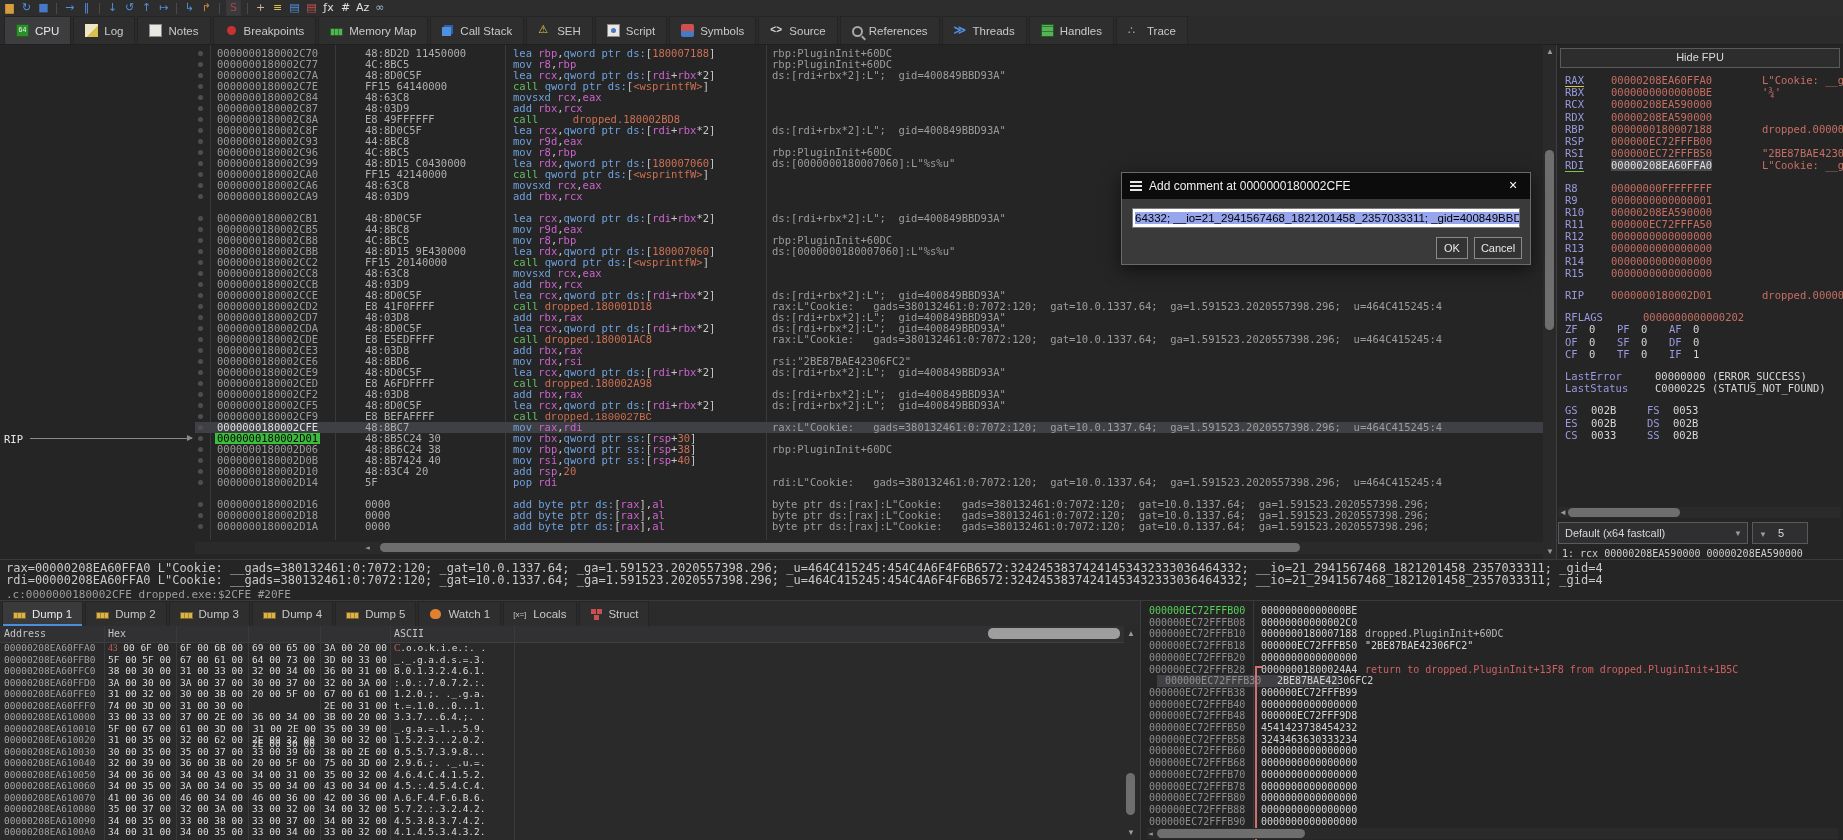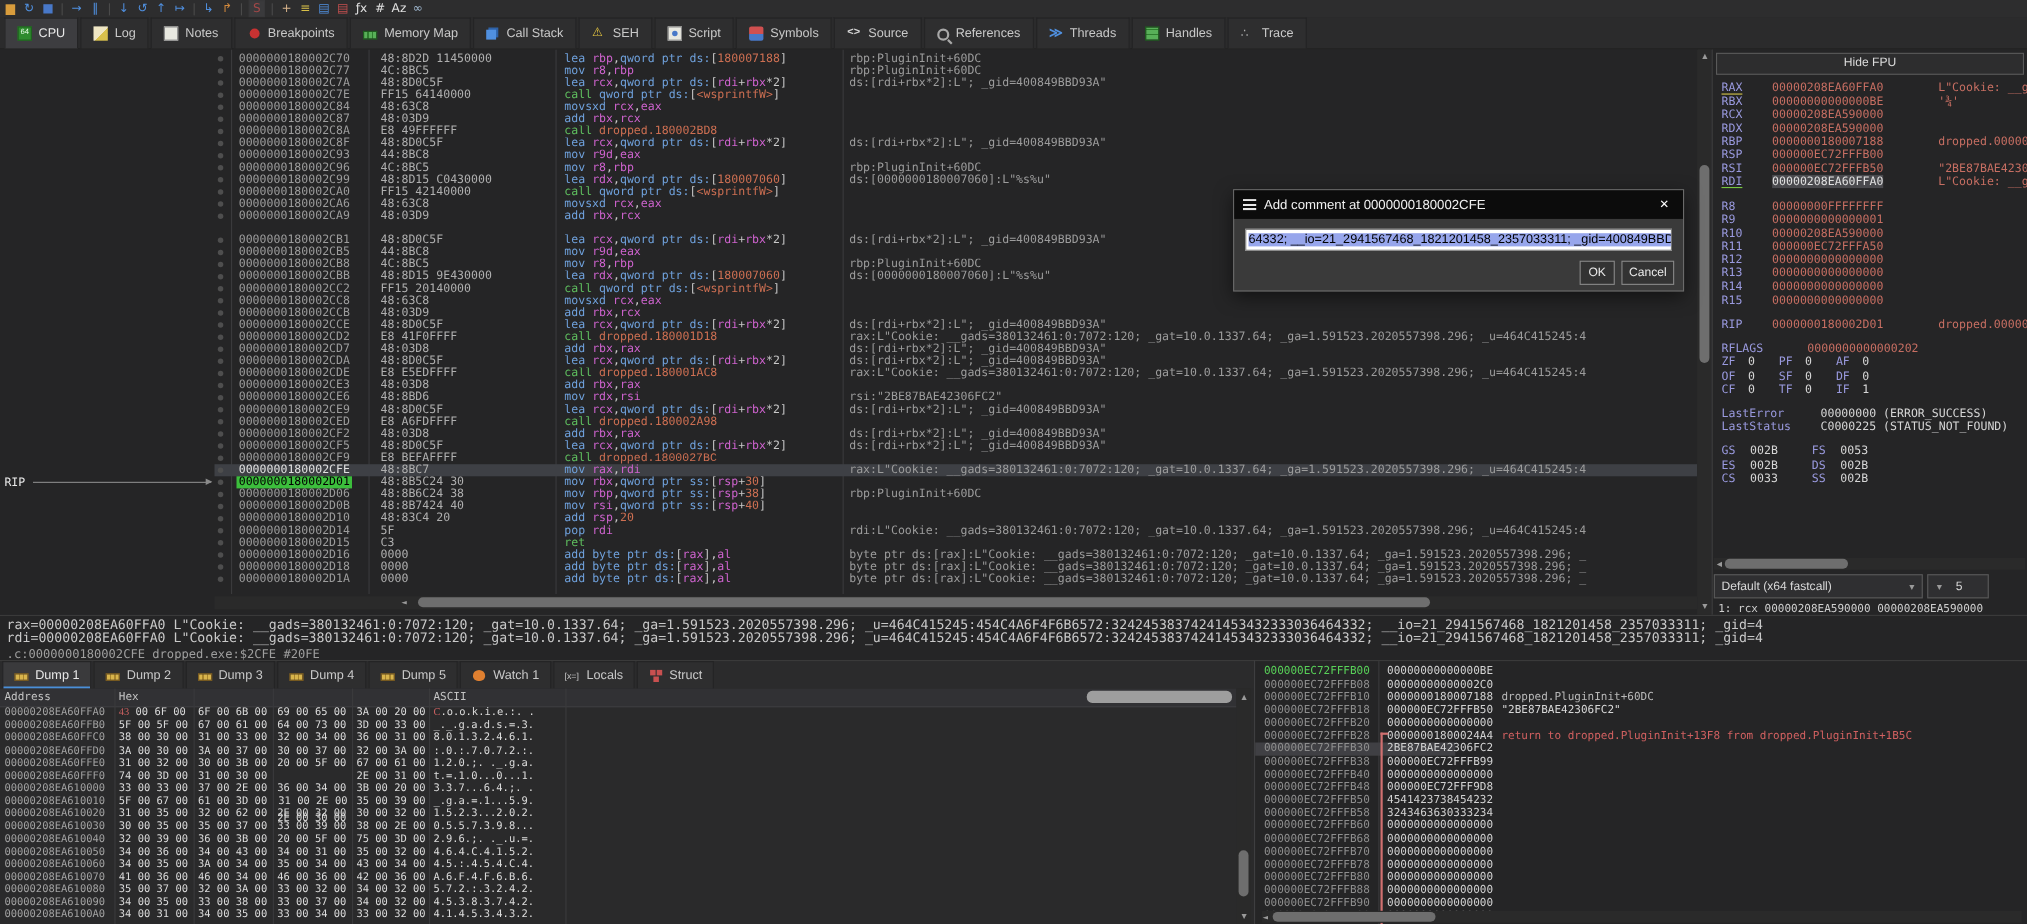--- a/index.html
+++ b/index.html
@@ -42,21 +42,21 @@
   .i-struct{width:5px;height:5px;background:#C85050;box-shadow:6px 0 0 #C85050,3px 6px 0 #C85050;margin:1px 6px 6px 1px;}
   
   #disasm{position:absolute;left:0;top:45px;width:1543px;height:514px;background:#252526;
           font-family:"DejaVu Sans Mono",monospace;font-size:10.5px;overflow:hidden;}
   .vsep{position:absolute;top:0;width:1px;height:495px;background:#3A3A3C;}
   #disasm-rows{position:absolute;left:195px;top:3px;width:1348px;height:486px;}
   .drow{position:absolute;left:0;height:11px;line-height:11px;width:100%;white-space:pre;cursor:default;}
   .drow>span{position:absolute;top:0;}
   .bpdot{left:3px;width:5px;height:5px;top:3px !important;border-radius:50%;background:#4E4E4E;}
   .daddr{left:22px;color:#9C9C9C;}
-  .dbytes{left:151px;color:#AFAFAF;}
+  .dbytes{left:170px;color:#AFAFAF;}
   .dinstr{left:318px;width:250px;overflow:hidden;}
   .dcomment{left:577px;width:768px;overflow:hidden;color:#9C9C9C;}
   .dsel{background:#3E4045;}
   .dsel .daddr{color:#E0E0E0;}
   .ripaddr{background:#3CBE3C;color:#000 !important;left:20px !important;padding:0 2px;}
   .t-blu{color:#6FA1DC;} .t-grn{color:#5FBF5F;} .t-reg{color:#CE63CE;} .t-num{color:#CD6F52;} .t-def{color:#C8C8C8;}
   #rip-marker{position:absolute;left:4px;font-size:10.5px;color:#E8E8E8;font-family:"DejaVu Sans Mono",monospace;}
   #rip-arrow{position:absolute;left:30px;height:1px;width:162px;background:#8A8A8A;}
   #rip-arrow::after{content:"";position:absolute;right:-1px;top:-3px;border-left:6px solid #8A8A8A;
                     border-top:3.5px solid transparent;border-bottom:3.5px solid transparent;}
@@ -124,21 +124,21 @@
              border-left:1px solid #3E3E40;border-top:1px solid #3A3A3A;font-family:"DejaVu Sans Mono",monospace;
              font-size:10px;box-sizing:border-box;overflow:hidden;}
   .strow{position:absolute;height:11.7px;line-height:11.7px;white-space:pre;width:100%;}
   .strow>span{position:absolute;top:0;}
   .staddr{left:8px;color:#8E8E8E;}
   .staddr.green{color:#58D058;}
   .stval{left:120px;color:#D2D2D2;}
   .stcom{left:224px;color:#B8B8B8;}
   .stcom.red{color:#D06060;}
   .stcom.white{color:#D8D8D8;}
-  .stsel{background:#404044;width:182px;}
+  .stsel{background:#404044;width:182px;margin-left:16px;}
   #stack-sep{position:absolute;left:112px;top:0;width:1px;height:240px;background:#3A3A3C;}
   #stack-bracket{position:absolute;left:114px;width:5px;border-left:2px solid #D07070;border-top:2px solid #D07070;}
   #stack-hscroll{position:absolute;left:6px;top:227px;width:691px;height:11px;background:#2A2A2A;}
   
   #dialog{position:absolute;left:1121px;top:172px;width:410px;height:93px;background:#3A3A3A;
           border:1px solid #6A6A6A;box-shadow:0 5px 16px rgba(0,0,0,.55);z-index:50;box-sizing:border-box;}
   #dialog-title{position:absolute;left:0;top:0;width:100%;height:26px;background:#0C0C0C;display:flex;
                 align-items:center;padding-left:8px;gap:7px;box-sizing:border-box;}
   #dialog-title .txt{font-size:12px;color:#F0F0F0;}
   .dlg-icon{width:12px;height:10px;background:linear-gradient(#E8E8E8 0 2px,transparent 2px 4px,#E8E8E8 4px 6px,transparent 6px 8px,#E8E8E8 8px 10px);}
@@ -247,21 +247,21 @@
     <div class="vsep" style="left:335px"></div>
     <div class="vsep" style="left:505px"></div>
     <div class="vsep" style="left:766px"></div>
     <div id="disasm-rows">
         <div class="drow" style="top: 0px;"><span class="bpdot"></span><span class="daddr">0000000180002C70</span><span class="dbytes">48:8D2D 11450000</span><span class="dinstr"><span class="t-blu" style="position: static;">lea</span><span class="t-def" style="position: static;"> </span><span class="t-reg" style="position: static;">rbp</span><span class="t-def" style="position: static;">,</span><span class="t-blu" style="position: static;">qword</span><span class="t-def" style="position: static;"> </span><span class="t-blu" style="position: static;">ptr</span><span class="t-def" style="position: static;"> </span><span class="t-blu" style="position: static;">ds:</span><span class="t-def" style="position: static;">[</span><span class="t-num" style="position: static;">180007188</span><span class="t-def" style="position: static;">]</span></span><span class="dcomment">rbp:PluginInit+60DC</span></div>
         <div class="drow" style="top: 11px;"><span class="bpdot"></span><span class="daddr">0000000180002C77</span><span class="dbytes">4C:8BC5</span><span class="dinstr"><span class="t-blu" style="position: static;">mov</span><span class="t-def" style="position: static;"> </span><span class="t-reg" style="position: static;">r8</span><span class="t-def" style="position: static;">,</span><span class="t-reg" style="position: static;">rbp</span></span><span class="dcomment">rbp:PluginInit+60DC</span></div>
         <div class="drow" style="top: 22px;"><span class="bpdot"></span><span class="daddr">0000000180002C7A</span><span class="dbytes">48:8D0C5F</span><span class="dinstr"><span class="t-blu" style="position: static;">lea</span><span class="t-def" style="position: static;"> </span><span class="t-reg" style="position: static;">rcx</span><span class="t-def" style="position: static;">,</span><span class="t-blu" style="position: static;">qword</span><span class="t-def" style="position: static;"> </span><span class="t-blu" style="position: static;">ptr</span><span class="t-def" style="position: static;"> </span><span class="t-blu" style="position: static;">ds:</span><span class="t-def" style="position: static;">[</span><span class="t-reg" style="position: static;">rdi</span><span class="t-def" style="position: static;">+</span><span class="t-reg" style="position: static;">rbx</span><span class="t-def" style="position: static;">*</span><span class="t-def" style="position: static;">2</span><span class="t-def" style="position: static;">]</span></span><span class="dcomment">ds:[rdi+rbx*2]:L"; _gid=400849BBD93A"</span></div>
         <div class="drow" style="top: 33px;"><span class="bpdot"></span><span class="daddr">0000000180002C7E</span><span class="dbytes">FF15 64140000</span><span class="dinstr"><span class="t-grn" style="position: static;">call</span><span class="t-def" style="position: static;"> </span><span class="t-blu" style="position: static;">qword</span><span class="t-def" style="position: static;"> </span><span class="t-blu" style="position: static;">ptr</span><span class="t-def" style="position: static;"> </span><span class="t-blu" style="position: static;">ds:</span><span class="t-def" style="position: static;">[</span><span class="t-num" style="position: static;">&lt;wsprintfW&gt;</span><span class="t-def" style="position: static;">]</span></span></div>
         <div class="drow" style="top: 44px;"><span class="bpdot"></span><span class="daddr">0000000180002C84</span><span class="dbytes">48:63C8</span><span class="dinstr"><span class="t-blu" style="position: static;">movsxd</span><span class="t-def" style="position: static;"> </span><span class="t-reg" style="position: static;">rcx</span><span class="t-def" style="position: static;">,</span><span class="t-reg" style="position: static;">eax</span></span></div>
         <div class="drow" style="top: 55px;"><span class="bpdot"></span><span class="daddr">0000000180002C87</span><span class="dbytes">48:03D9</span><span class="dinstr"><span class="t-blu" style="position: static;">add</span><span class="t-def" style="position: static;"> </span><span class="t-reg" style="position: static;">rbx</span><span class="t-def" style="position: static;">,</span><span class="t-reg" style="position: static;">rcx</span></span></div>
-        <div class="drow" style="top: 66px;"><span class="bpdot"></span><span class="daddr">0000000180002C8A</span><span class="dbytes">E8 49FFFFFF</span><span class="dinstr"><span class="t-grn" style="position: static;">call</span><span class="t-def" style="position: static;"> </span><span class="t-num" style="position: static;">dropped.180002BD8</span></span></div>
+        <div class="drow" style="top: 66px;"><span class="bpdot"></span><span class="daddr">0000000180002C8A</span><span class="dbytes">E8 49FFFFFF</span><span class="dinstr"><span class="t-grn" style="position: static;">call</span><span class="t-def" style="position: static;"> </span><span class="t-num" style="position: static; margin-left: 28px;">dropped.180002BD8</span></span></div>
         <div class="drow" style="top: 77px;"><span class="bpdot"></span><span class="daddr">0000000180002C8F</span><span class="dbytes">48:8D0C5F</span><span class="dinstr"><span class="t-blu" style="position: static;">lea</span><span class="t-def" style="position: static;"> </span><span class="t-reg" style="position: static;">rcx</span><span class="t-def" style="position: static;">,</span><span class="t-blu" style="position: static;">qword</span><span class="t-def" style="position: static;"> </span><span class="t-blu" style="position: static;">ptr</span><span class="t-def" style="position: static;"> </span><span class="t-blu" style="position: static;">ds:</span><span class="t-def" style="position: static;">[</span><span class="t-reg" style="position: static;">rdi</span><span class="t-def" style="position: static;">+</span><span class="t-reg" style="position: static;">rbx</span><span class="t-def" style="position: static;">*</span><span class="t-def" style="position: static;">2</span><span class="t-def" style="position: static;">]</span></span><span class="dcomment">ds:[rdi+rbx*2]:L"; _gid=400849BBD93A"</span></div>
         <div class="drow" style="top: 88px;"><span class="bpdot"></span><span class="daddr">0000000180002C93</span><span class="dbytes">44:8BC8</span><span class="dinstr"><span class="t-blu" style="position: static;">mov</span><span class="t-def" style="position: static;"> </span><span class="t-reg" style="position: static;">r9d</span><span class="t-def" style="position: static;">,</span><span class="t-reg" style="position: static;">eax</span></span></div>
         <div class="drow" style="top: 99px;"><span class="bpdot"></span><span class="daddr">0000000180002C96</span><span class="dbytes">4C:8BC5</span><span class="dinstr"><span class="t-blu" style="position: static;">mov</span><span class="t-def" style="position: static;"> </span><span class="t-reg" style="position: static;">r8</span><span class="t-def" style="position: static;">,</span><span class="t-reg" style="position: static;">rbp</span></span><span class="dcomment">rbp:PluginInit+60DC</span></div>
         <div class="drow" style="top: 110px;"><span class="bpdot"></span><span class="daddr">0000000180002C99</span><span class="dbytes">48:8D15 C0430000</span><span class="dinstr"><span class="t-blu" style="position: static;">lea</span><span class="t-def" style="position: static;"> </span><span class="t-reg" style="position: static;">rdx</span><span class="t-def" style="position: static;">,</span><span class="t-blu" style="position: static;">qword</span><span class="t-def" style="position: static;"> </span><span class="t-blu" style="position: static;">ptr</span><span class="t-def" style="position: static;"> </span><span class="t-blu" style="position: static;">ds:</span><span class="t-def" style="position: static;">[</span><span class="t-num" style="position: static;">180007060</span><span class="t-def" style="position: static;">]</span></span><span class="dcomment">ds:[0000000180007060]:L"%s%u"</span></div>
         <div class="drow" style="top: 121px;"><span class="bpdot"></span><span class="daddr">0000000180002CA0</span><span class="dbytes">FF15 42140000</span><span class="dinstr"><span class="t-grn" style="position: static;">call</span><span class="t-def" style="position: static;"> </span><span class="t-blu" style="position: static;">qword</span><span class="t-def" style="position: static;"> </span><span class="t-blu" style="position: static;">ptr</span><span class="t-def" style="position: static;"> </span><span class="t-blu" style="position: static;">ds:</span><span class="t-def" style="position: static;">[</span><span class="t-num" style="position: static;">&lt;wsprintfW&gt;</span><span class="t-def" style="position: static;">]</span></span></div>
         <div class="drow" style="top: 132px;"><span class="bpdot"></span><span class="daddr">0000000180002CA6</span><span class="dbytes">48:63C8</span><span class="dinstr"><span class="t-blu" style="position: static;">movsxd</span><span class="t-def" style="position: static;"> </span><span class="t-reg" style="position: static;">rcx</span><span class="t-def" style="position: static;">,</span><span class="t-reg" style="position: static;">eax</span></span></div>
         <div class="drow" style="top: 143px;"><span class="bpdot"></span><span class="daddr">0000000180002CA9</span><span class="dbytes">48:03D9</span><span class="dinstr"><span class="t-blu" style="position: static;">add</span><span class="t-def" style="position: static;"> </span><span class="t-reg" style="position: static;">rbx</span><span class="t-def" style="position: static;">,</span><span class="t-reg" style="position: static;">rcx</span></span></div>
         <div class="drow" style="top: 165px;"><span class="bpdot"></span><span class="daddr">0000000180002CB1</span><span class="dbytes">48:8D0C5F</span><span class="dinstr"><span class="t-blu" style="position: static;">lea</span><span class="t-def" style="position: static;"> </span><span class="t-reg" style="position: static;">rcx</span><span class="t-def" style="position: static;">,</span><span class="t-blu" style="position: static;">qword</span><span class="t-def" style="position: static;"> </span><span class="t-blu" style="position: static;">ptr</span><span class="t-def" style="position: static;"> </span><span class="t-blu" style="position: static;">ds:</span><span class="t-def" style="position: static;">[</span><span class="t-reg" style="position: static;">rdi</span><span class="t-def" style="position: static;">+</span><span class="t-reg" style="position: static;">rbx</span><span class="t-def" style="position: static;">*</span><span class="t-def" style="position: static;">2</span><span class="t-def" style="position: static;">]</span></span><span class="dcomment">ds:[rdi+rbx*2]:L"; _gid=400849BBD93A"</span></div>
         <div class="drow" style="top: 176px;"><span class="bpdot"></span><span class="daddr">0000000180002CB5</span><span class="dbytes">44:8BC8</span><span class="dinstr"><span class="t-blu" style="position: static;">mov</span><span class="t-def" style="position: static;"> </span><span class="t-reg" style="position: static;">r9d</span><span class="t-def" style="position: static;">,</span><span class="t-reg" style="position: static;">eax</span></span></div>
         <div class="drow" style="top: 187px;"><span class="bpdot"></span><span class="daddr">0000000180002CB8</span><span class="dbytes">4C:8BC5</span><span class="dinstr"><span class="t-blu" style="position: static;">mov</span><span class="t-def" style="position: static;"> </span><span class="t-reg" style="position: static;">r8</span><span class="t-def" style="position: static;">,</span><span class="t-reg" style="position: static;">rbp</span></span><span class="dcomment">rbp:PluginInit+60DC</span></div>
@@ -280,21 +280,20 @@
         <div class="drow" style="top: 330px;"><span class="bpdot"></span><span class="daddr">0000000180002CED</span><span class="dbytes">E8 A6FDFFFF</span><span class="dinstr"><span class="t-grn" style="position: static;">call</span><span class="t-def" style="position: static;"> </span><span class="t-num" style="position: static;">dropped.180002A98</span></span></div>
         <div class="drow" style="top: 341px;"><span class="bpdot"></span><span class="daddr">0000000180002CF2</span><span class="dbytes">48:03D8</span><span class="dinstr"><span class="t-blu" style="position: static;">add</span><span class="t-def" style="position: static;"> </span><span class="t-reg" style="position: static;">rbx</span><span class="t-def" style="position: static;">,</span><span class="t-reg" style="position: static;">rax</span></span><span class="dcomment">ds:[rdi+rbx*2]:L"; _gid=400849BBD93A"</span></div>
         <div class="drow" style="top: 352px;"><span class="bpdot"></span><span class="daddr">0000000180002CF5</span><span class="dbytes">48:8D0C5F</span><span class="dinstr"><span class="t-blu" style="position: static;">lea</span><span class="t-def" style="position: static;"> </span><span class="t-reg" style="position: static;">rcx</span><span class="t-def" style="position: static;">,</span><span class="t-blu" style="position: static;">qword</span><span class="t-def" style="position: static;"> </span><span class="t-blu" style="position: static;">ptr</span><span class="t-def" style="position: static;"> </span><span class="t-blu" style="position: static;">ds:</span><span class="t-def" style="position: static;">[</span><span class="t-reg" style="position: static;">rdi</span><span class="t-def" style="position: static;">+</span><span class="t-reg" style="position: static;">rbx</span><span class="t-def" style="position: static;">*</span><span class="t-def" style="position: static;">2</span><span class="t-def" style="position: static;">]</span></span><span class="dcomment">ds:[rdi+rbx*2]:L"; _gid=400849BBD93A"</span></div>
         <div class="drow" style="top: 363px;"><span class="bpdot"></span><span class="daddr">0000000180002CF9</span><span class="dbytes">E8 BEFAFFFF</span><span class="dinstr"><span class="t-grn" style="position: static;">call</span><span class="t-def" style="position: static;"> </span><span class="t-num" style="position: static; font-family: Liberation Mono, monospace;">dropped.1800027BC</span></span></div>
         <div class="drow dsel" style="top: 374px;"><span class="bpdot"></span><span class="daddr">0000000180002CFE</span><span class="dbytes">48:8BC7</span><span class="dinstr"><span class="t-blu" style="position: static;">mov</span><span class="t-def" style="position: static;"> </span><span class="t-reg" style="position: static;">rax</span><span class="t-def" style="position: static;">,</span><span class="t-reg" style="position: static;">rdi</span></span><span class="dcomment">rax:L"Cookie: __gads=380132461:0:7072:120; _gat=10.0.1337.64; _ga=1.591523.2020557398.296; _u=464C415245:4</span></div>
         <div class="drow" style="top: 385px;"><span class="bpdot"></span><span class="daddr ripaddr">0000000180002D01</span><span class="dbytes">48:8B5C24 30</span><span class="dinstr"><span class="t-blu" style="position: static;">mov</span><span class="t-def" style="position: static;"> </span><span class="t-reg" style="position: static;">rbx</span><span class="t-def" style="position: static;">,</span><span class="t-blu" style="position: static;">qword</span><span class="t-def" style="position: static;"> </span><span class="t-blu" style="position: static;">ptr</span><span class="t-def" style="position: static;"> </span><span class="t-blu" style="position: static;">ss:</span><span class="t-def" style="position: static;">[</span><span class="t-reg" style="position: static;">rsp</span><span class="t-def" style="position: static;">+</span><span class="t-num" style="position: static;">30</span><span class="t-def" style="position: static;">]</span></span></div>
         <div class="drow" style="top: 396px;"><span class="bpdot"></span><span class="daddr">0000000180002D06</span><span class="dbytes">48:8B6C24 38</span><span class="dinstr"><span class="t-blu" style="position: static;">mov</span><span class="t-def" style="position: static;"> </span><span class="t-reg" style="position: static;">rbp</span><span class="t-def" style="position: static;">,</span><span class="t-blu" style="position: static;">qword</span><span class="t-def" style="position: static;"> </span><span class="t-blu" style="position: static;">ptr</span><span class="t-def" style="position: static;"> </span><span class="t-blu" style="position: static;">ss:</span><span class="t-def" style="position: static;">[</span><span class="t-reg" style="position: static;">rsp</span><span class="t-def" style="position: static;">+</span><span class="t-num" style="position: static;">38</span><span class="t-def" style="position: static;">]</span></span><span class="dcomment">rbp:PluginInit+60DC</span></div>
         <div class="drow" style="top: 407px;"><span class="bpdot"></span><span class="daddr">0000000180002D0B</span><span class="dbytes">48:8B7424 40</span><span class="dinstr"><span class="t-blu" style="position: static;">mov</span><span class="t-def" style="position: static;"> </span><span class="t-reg" style="position: static;">rsi</span><span class="t-def" style="position: static;">,</span><span class="t-blu" style="position: static;">qword</span><span class="t-def" style="position: static;"> </span><span class="t-blu" style="position: static;">ptr</span><span class="t-def" style="position: static;"> </span><span class="t-blu" style="position: static;">ss:</span><span class="t-def" style="position: static;">[</span><span class="t-reg" style="position: static;">rsp</span><span class="t-def" style="position: static;">+</span><span class="t-num" style="position: static;">40</span><span class="t-def" style="position: static;">]</span></span></div>
         <div class="drow" style="top: 418px;"><span class="bpdot"></span><span class="daddr">0000000180002D10</span><span class="dbytes">48:83C4 20</span><span class="dinstr"><span class="t-blu" style="position: static;">add</span><span class="t-def" style="position: static;"> </span><span class="t-reg" style="position: static;">rsp</span><span class="t-def" style="position: static;">,</span><span class="t-num" style="position: static;">20</span></span></div>
         <div class="drow" style="top: 429px;"><span class="bpdot"></span><span class="daddr">0000000180002D14</span><span class="dbytes">5F</span><span class="dinstr"><span class="t-blu" style="position: static;">pop</span><span class="t-def" style="position: static;"> </span><span class="t-reg" style="position: static;">rdi</span></span><span class="dcomment">rdi:L"Cookie: __gads=380132461:0:7072:120; _gat=10.0.1337.64; _ga=1.591523.2020557398.296; _u=464C415245:4</span></div>
-        <div class="drow" style="top: 440px;"><span class="bpdot"></span><span class="daddr">0000000180002D15</span><span class="dbytes">C3</span><span class="dinstr"><span class="t-grn" style="position: static;">ret</span></span></div>
         <div class="drow" style="top: 451px;"><span class="bpdot"></span><span class="daddr">0000000180002D16</span><span class="dbytes">0000</span><span class="dinstr"><span class="t-blu" style="position: static;">add</span><span class="t-def" style="position: static;"> </span><span class="t-blu" style="position: static;">byte</span><span class="t-def" style="position: static;"> </span><span class="t-blu" style="position: static;">ptr</span><span class="t-def" style="position: static;"> </span><span class="t-blu" style="position: static;">ds:</span><span class="t-def" style="position: static;">[</span><span class="t-reg" style="position: static;">rax</span><span class="t-def" style="position: static;">]</span><span class="t-def" style="position: static;">,</span><span class="t-reg" style="position: static;">al</span></span><span class="dcomment">byte ptr ds:[rax]:L"Cookie: __gads=380132461:0:7072:120; _gat=10.0.1337.64; _ga=1.591523.2020557398.296; _</span></div>
         <div class="drow" style="top: 462px;"><span class="bpdot"></span><span class="daddr">0000000180002D18</span><span class="dbytes">0000</span><span class="dinstr"><span class="t-blu" style="position: static;">add</span><span class="t-def" style="position: static;"> </span><span class="t-blu" style="position: static;">byte</span><span class="t-def" style="position: static;"> </span><span class="t-blu" style="position: static;">ptr</span><span class="t-def" style="position: static;"> </span><span class="t-blu" style="position: static;">ds:</span><span class="t-def" style="position: static;">[</span><span class="t-reg" style="position: static;">rax</span><span class="t-def" style="position: static;">]</span><span class="t-def" style="position: static;">,</span><span class="t-reg" style="position: static;">al</span></span><span class="dcomment">byte ptr ds:[rax]:L"Cookie: __gads=380132461:0:7072:120; _gat=10.0.1337.64; _ga=1.591523.2020557398.296; _</span></div>
         <div class="drow" style="top: 473px;"><span class="bpdot"></span><span class="daddr">0000000180002D1A</span><span class="dbytes">0000</span><span class="dinstr"><span class="t-blu" style="position: static;">add</span><span class="t-def" style="position: static;"> </span><span class="t-blu" style="position: static;">byte</span><span class="t-def" style="position: static;"> </span><span class="t-blu" style="position: static;">ptr</span><span class="t-def" style="position: static;"> </span><span class="t-blu" style="position: static;">ds:</span><span class="t-def" style="position: static;">[</span><span class="t-reg" style="position: static;">rax</span><span class="t-def" style="position: static;">]</span><span class="t-def" style="position: static;">,</span><span class="t-reg" style="position: static;">al</span></span><span class="dcomment">byte ptr ds:[rax]:L"Cookie: __gads=380132461:0:7072:120; _gat=10.0.1337.64; _ga=1.591523.2020557398.296; _</span></div>
       </div>
     <div id="rip-marker" style="top: 388px;">RIP</div>
     <div id="rip-arrow" style="top: 393px;"></div>
     <div class="hscroll" style="left:195px;top:497px;width:1348px;height:12px">
       <span class="sarrow" style="left:170px;top:0px">◄</span>
       <div class="thumb" style="left:185px;top:1px;width:920px;height:9px"></div>
     </div>

